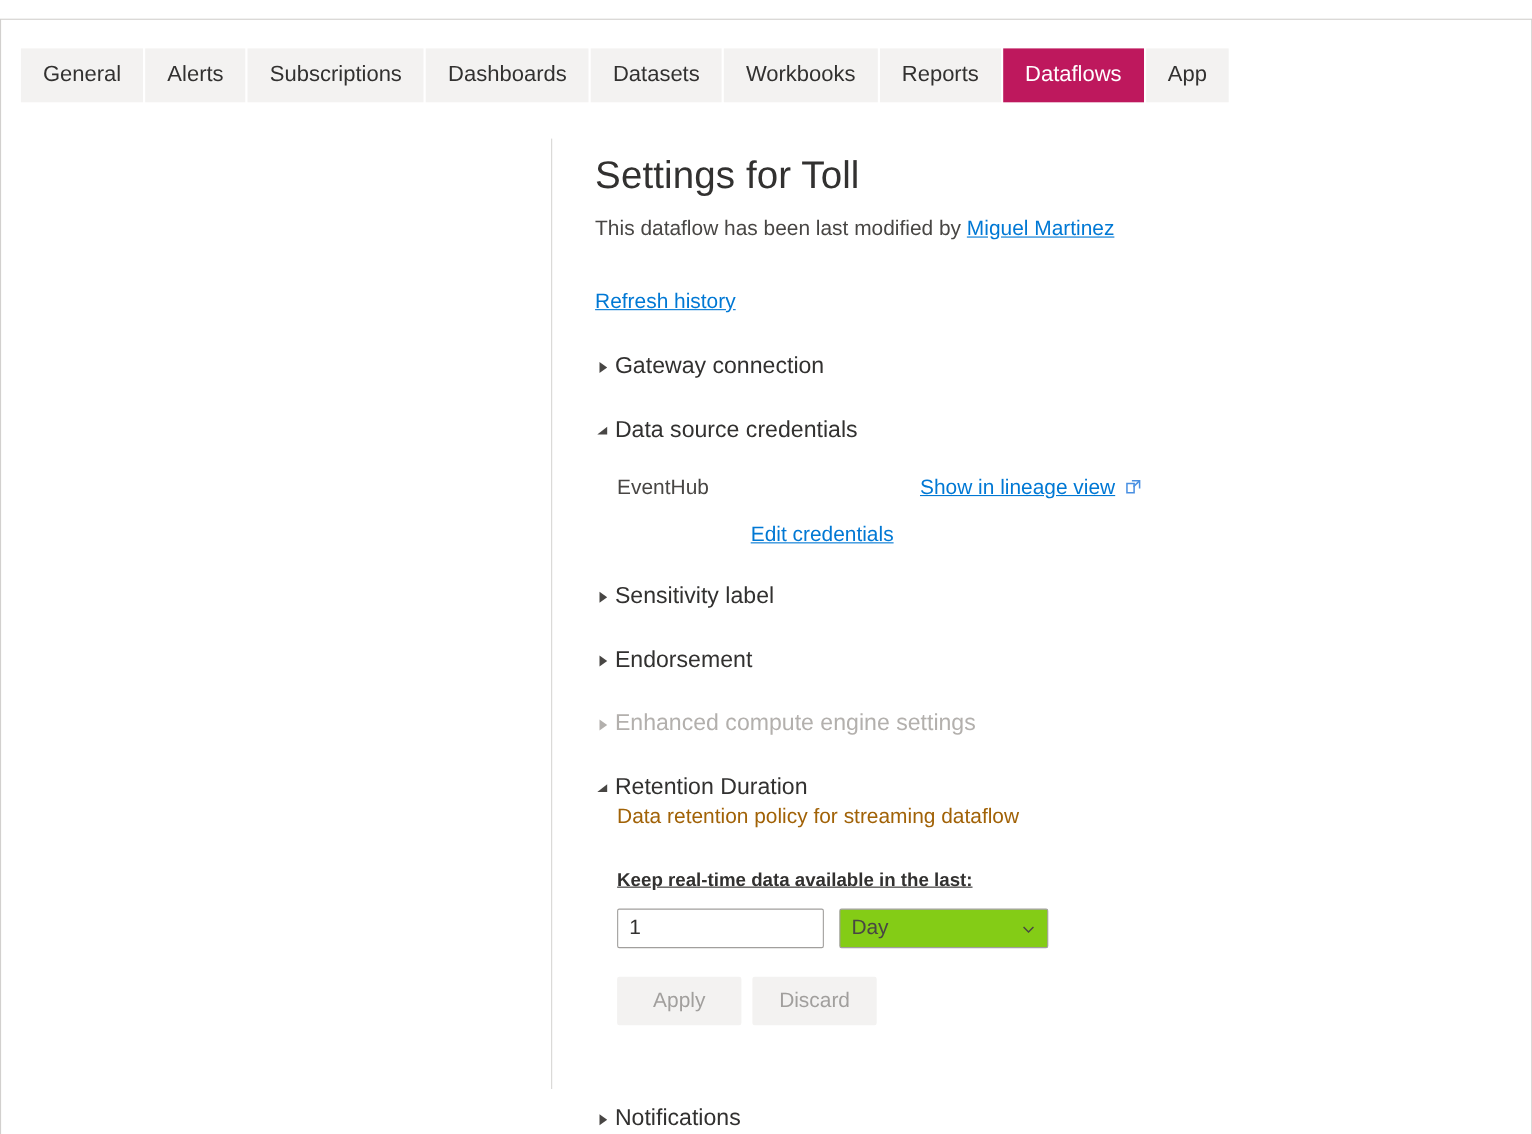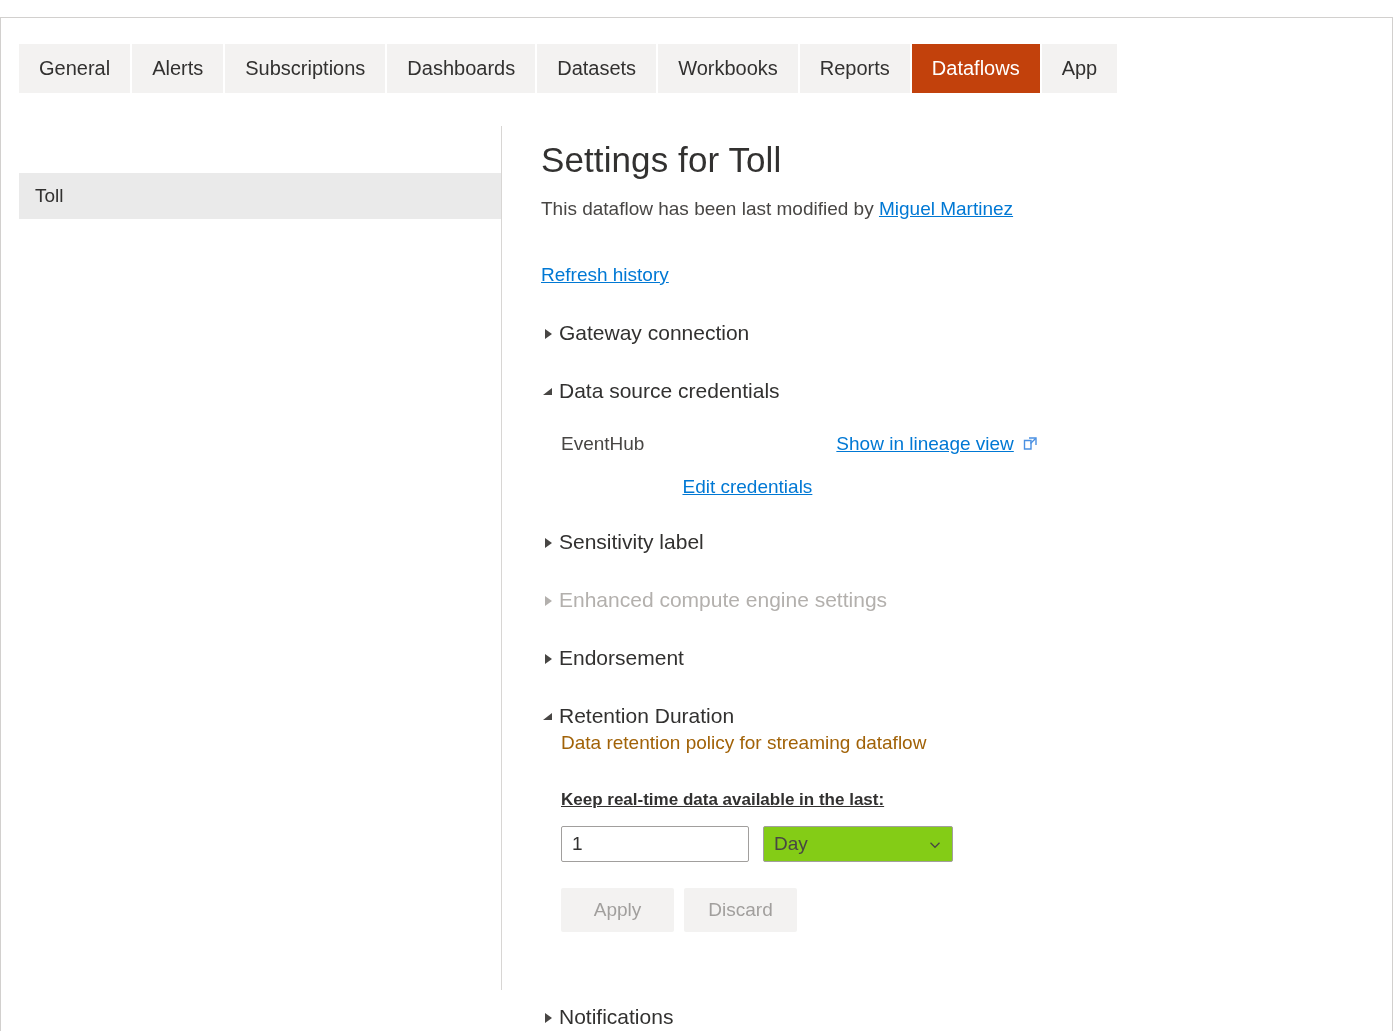--- a/index.html
+++ b/index.html
@@ -42,21 +42,21 @@
     font-size: 20px;
     line-height: 49px;
     padding: 0 20px;
     margin-right: 2px;
     white-space: nowrap;
     cursor: pointer;
     user-select: none;
     font-family: "Liberation Sans", sans-serif;
   }
   .tab.selected {
-    background: #c2410c;
+    background: #be185d;
     color: #ffffff;
   }
 
   
   .divider {
     position: absolute;
     left: 500px;
     top: 108px;
     width: 1px;
     height: 864px;
@@ -266,25 +266,20 @@
     <div class="tab">Dashboards</div>
     <div class="tab">Datasets</div>
     <div class="tab">Workbooks</div>
     <div class="tab">Reports</div>
     <div class="tab selected">Dataflows</div>
     <div class="tab">App</div>
   </div>
 
   <div class="divider"></div>
 
-  <div class="list-pane">
-    <div class="list-item selected">
-      <span>Toll</span>
-    </div>
-  </div>
 
   <div class="detail">
 
     <h1 class="detail-title">Settings for Toll</h1>
 
     <div class="modified-line">
       <span>This dataflow has been last modified by </span><a class="link">Miguel Martinez</a>
     </div>
 
     <div class="refresh-block">
@@ -332,38 +327,38 @@
         <span class="caret">
           <svg width="14" height="14" viewBox="0 0 14 14">
               <polygon points="4,2 4,12 11,7" fill="#484644"></polygon>
             </svg>
         </span>
         <span>Sensitivity label</span>
       </div>
     </div>
 
     <div class="section">
+      <div class="section-header">
+        <span class="caret">
+          <svg width="14" height="14" viewBox="0 0 14 14">
+              <polygon points="4,2 4,12 11,7" fill="#484644"></polygon>
+            </svg>
+        </span>
+        <span>Endorsement</span>
+      </div>
+    </div>
+
+    <div class="section">
       <div class="section-header disabled">
         <span class="caret">
           <svg width="14" height="14" viewBox="0 0 14 14">
               <polygon points="4,2 4,12 11,7" fill="#b3b0ad"></polygon>
             </svg>
         </span>
         <span>Enhanced compute engine settings</span>
-      </div>
-    </div>
-
-    <div class="section">
-      <div class="section-header">
-        <span class="caret">
-          <svg width="14" height="14" viewBox="0 0 14 14">
-              <polygon points="4,2 4,12 11,7" fill="#484644"></polygon>
-            </svg>
-        </span>
-        <span>Endorsement</span>
       </div>
     </div>
 
     <div class="section">
       <div class="section-header">
         <span class="caret">
           <svg width="14" height="14" viewBox="0 0 14 14">
               <polygon points="2,10 11,10 11,3" fill="#484644"></polygon>
             </svg>
         </span>

